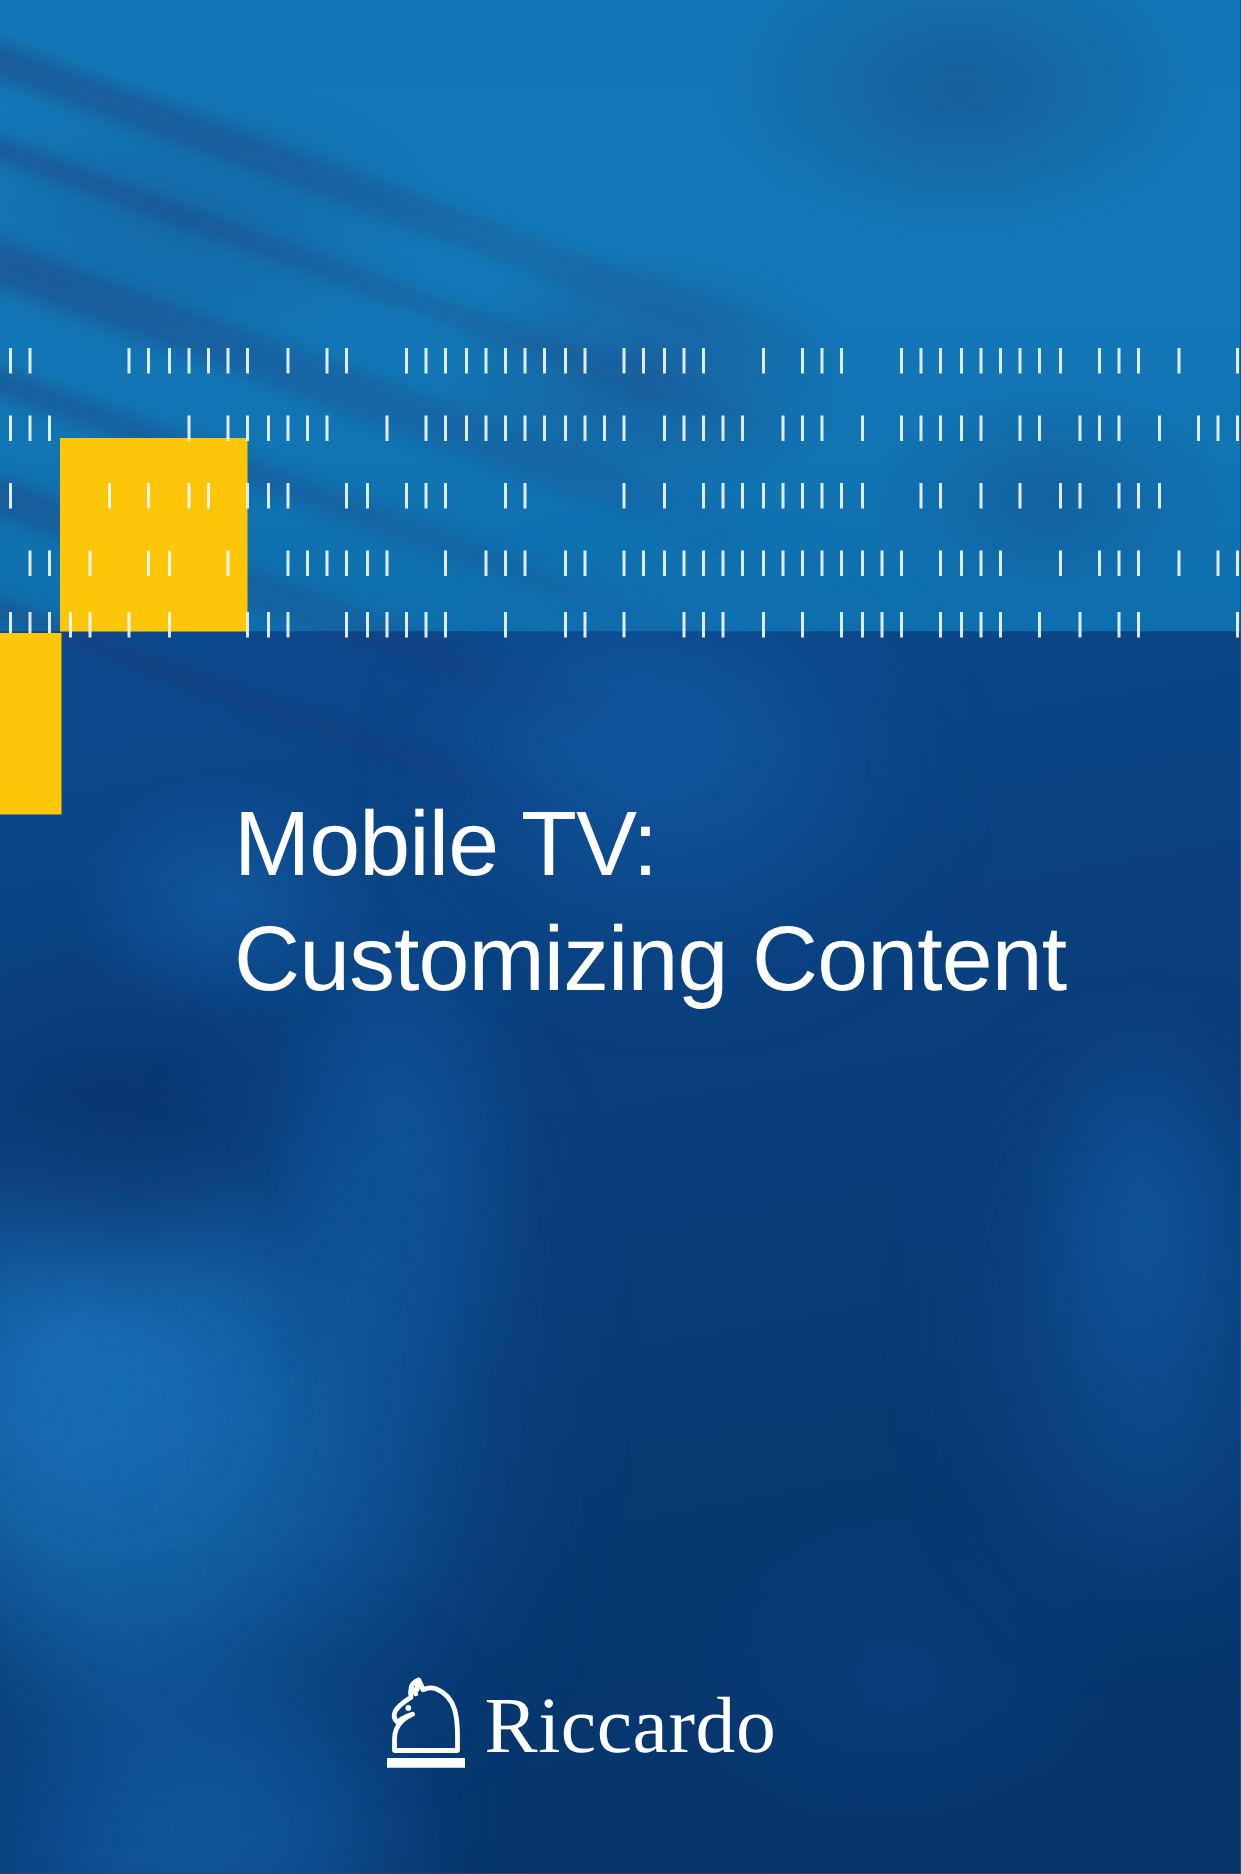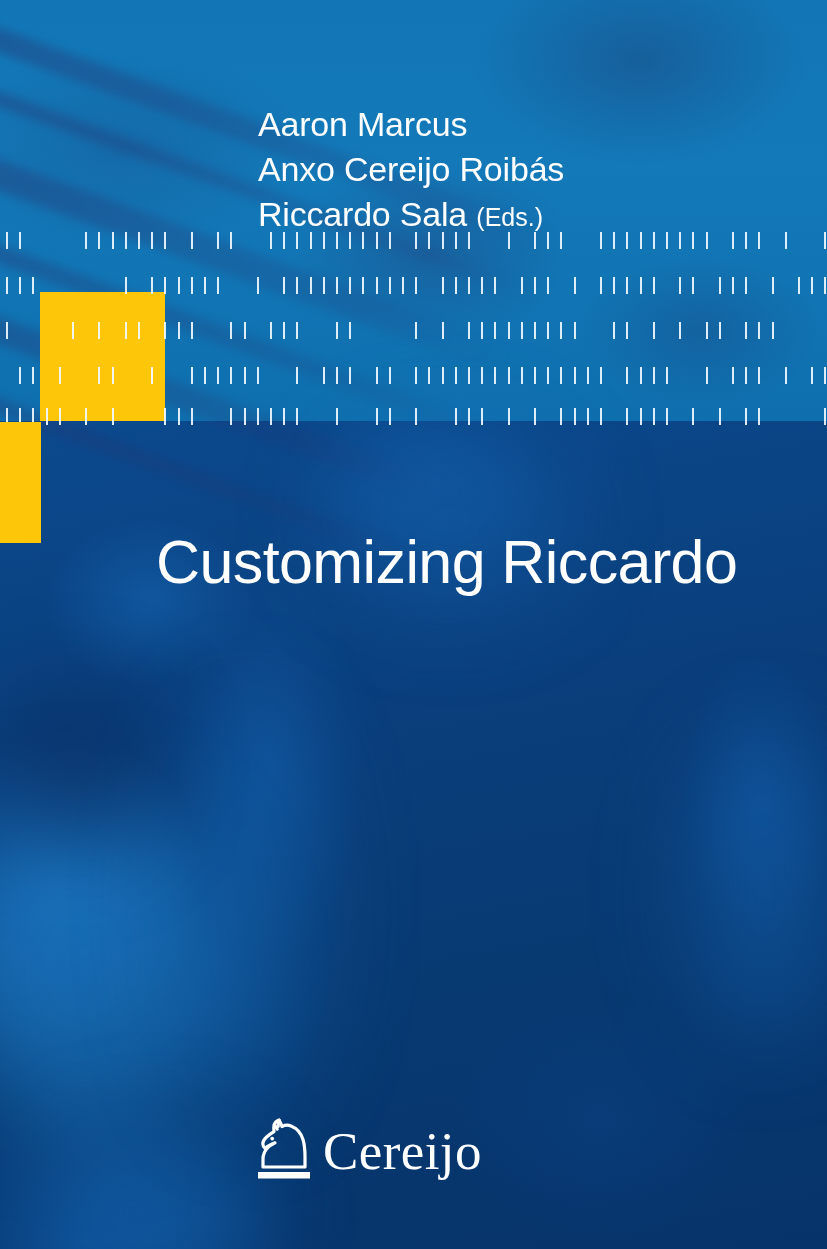--- a/index.html
+++ b/index.html
@@ -626,28 +626,24 @@
         <span class="dash" style="left: 666px;"></span>
         <span class="dash" style="left: 692px;"></span>
         <span class="dash" style="left: 719px;"></span>
         <span class="dash" style="left: 745px;"></span>
         <span class="dash" style="left: 758px;"></span>
         <span class="dash" style="left: 824px;"></span>
       </div>
     </div>
 
 
-  <div class="authors">
-    <span class="author-line">Aaron Marcus</span>
-    <span class="author-line">Anxo Cereijo Roibás</span>
-    <span class="author-line"><span>Riccardo Sala </span><span class="eds">(Eds.)</span></span>
-  </div>
 
   <h1 class="book-title">
-    <span class="title-line">Customizing Riccardo</span>
+    <span class="title-line">Mobile TV:</span>
+    <span class="title-line">Customizing Content</span>
   </h1>
 
   <div class="springer-logo">
     <svg class="knight-mark" viewBox="0 0 66 74">
       <g fill="none" stroke="#ffffff" stroke-width="3.2" stroke-linejoin="round" stroke-linecap="round">
         <path d="M30 6 C31.5 8.5 32.5 10.5 33 12.5 C36 11 39 10.8 42 12
                  C47.5 14.2 52 19 54 25.5 C55.6 30.8 56 36.5 56 43
                  L56 53 L14 53 L14 45
                  C14 40.5 15.6 36.8 18.8 33.6
                  C21 31.4 23.6 30 26 28.8
@@ -656,16 +652,16 @@
                  C13.8 27.4 15.2 25.2 17.6 23
                  C20 20.8 22.6 19 25 17.6
                  C24.6 15.4 24.6 13 25.2 10.8
                  C25.8 8.8 27.4 7 30 6 Z"></path>
         <path d="M25.2 10.8 C26.6 12.2 27.6 13.6 28.2 15.2"></path>
         <path d="M30.4 6.4 C29.4 8.4 29 10.4 29.2 12.4"></path>
         <circle cx="23.2" cy="24.6" r="1.9" fill="#ffffff" stroke="none"></circle>
       </g>
       <rect x="9" y="58" width="52" height="6.5" fill="#ffffff"></rect>
     </svg>
-    <div class="springer-wordmark">Cereijo</div>
+    <div class="springer-wordmark">Riccardo</div>
   </div>
 
 </div>
 
 </body></html>

